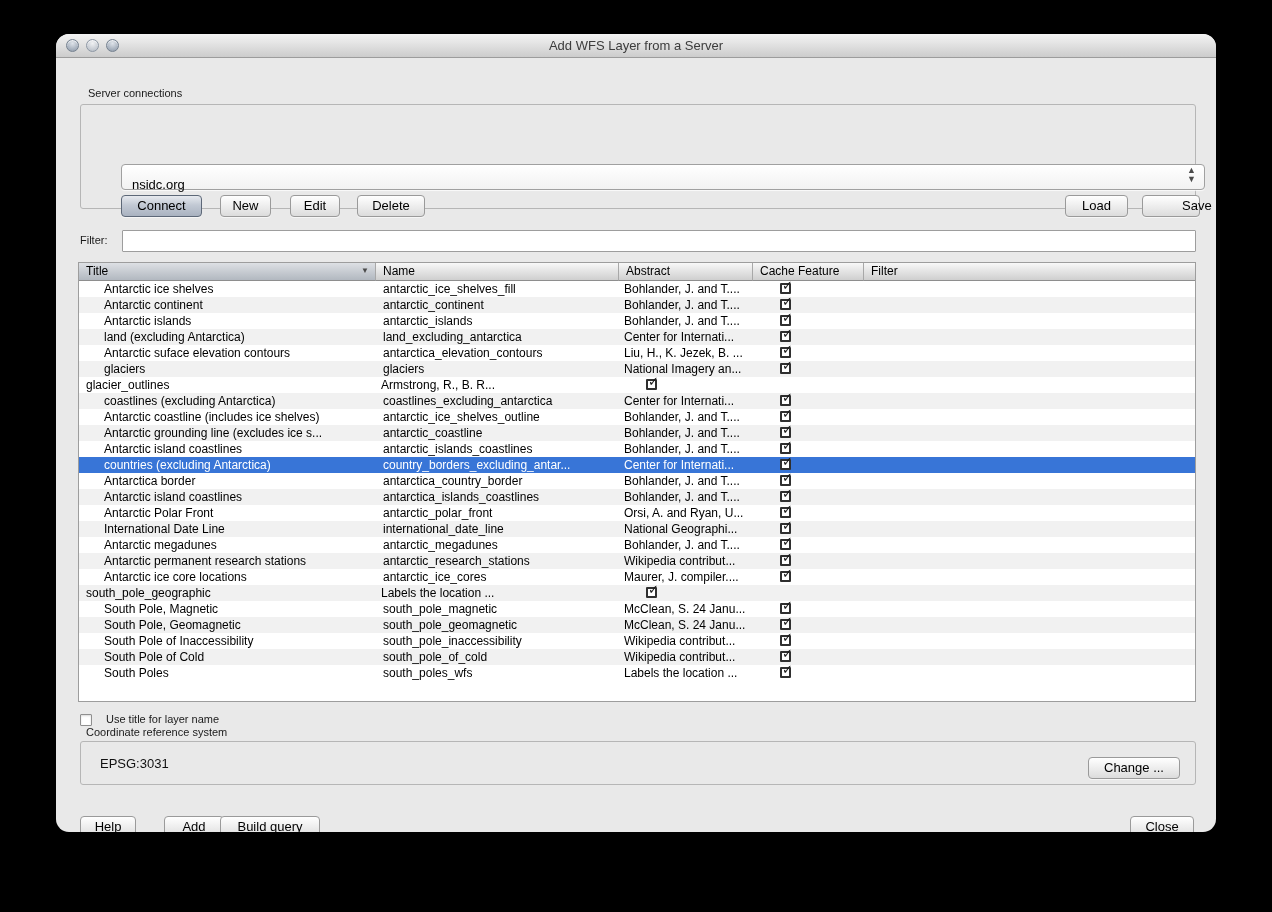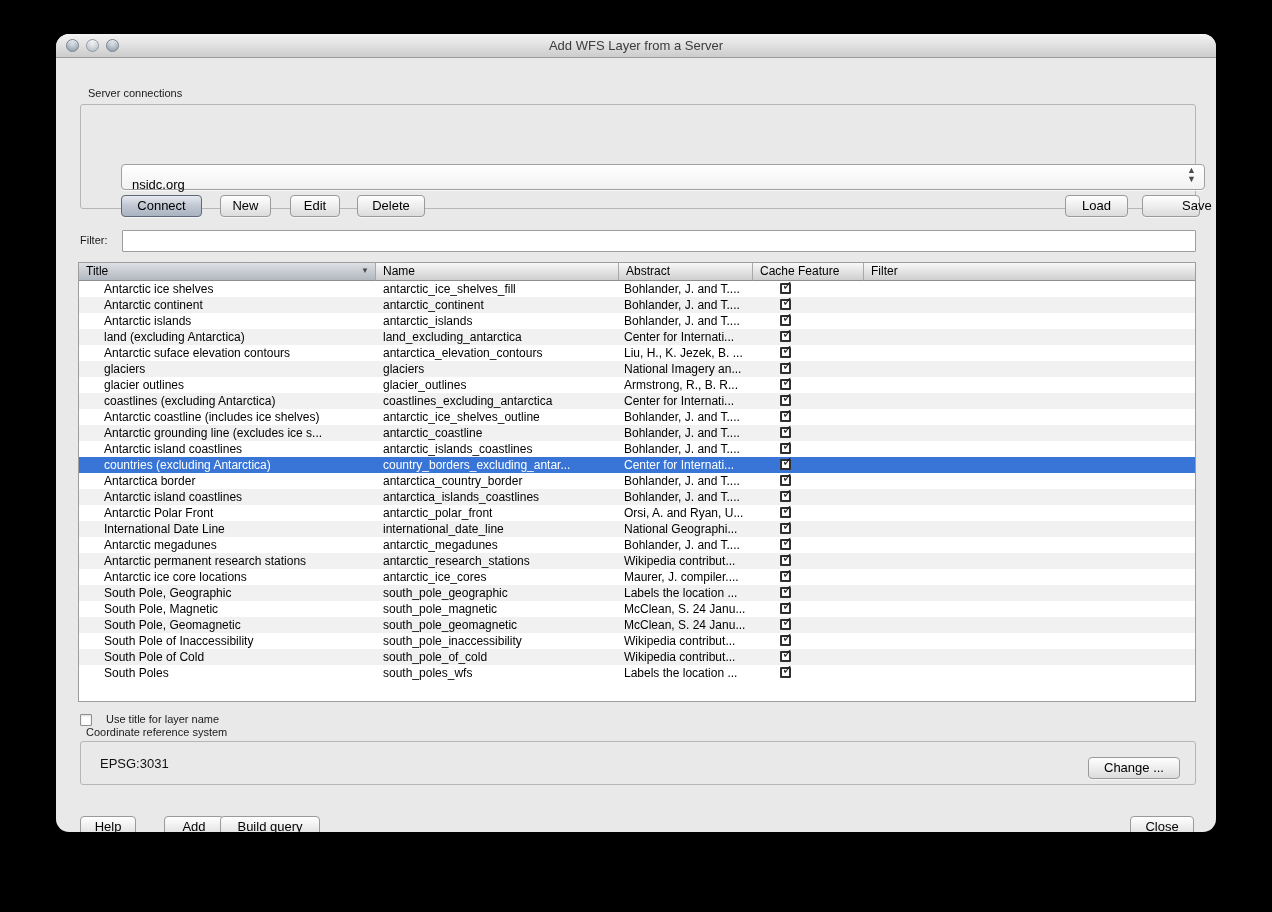--- a/index.html
+++ b/index.html
@@ -195,21 +195,20 @@
             <div class="td filter"></div>
           </div>
           <div class="tr alt">
             <div class="td title">glaciers</div>
             <div class="td name">glaciers</div>
             <div class="td abstract">National Imagery an...</div>
             <div class="td cache"><span class="checkbox"><span class="tick">✓</span></span></div>
             <div class="td filter"></div>
           </div>
           <div class="tr">
-            <div class="td title">glacier outlines</div>
             <div class="td name">glacier_outlines</div>
             <div class="td abstract">Armstrong, R., B. R...</div>
             <div class="td cache"><span class="checkbox"><span class="tick">✓</span></span></div>
             <div class="td filter"></div>
           </div>
           <div class="tr alt">
             <div class="td title">coastlines (excluding Antarctica)</div>
             <div class="td name">coastlines_excluding_antarctica</div>
             <div class="td abstract">Center for Internati...</div>
             <div class="td cache"><span class="checkbox"><span class="tick">✓</span></span></div>
@@ -286,21 +285,20 @@
             <div class="td filter"></div>
           </div>
           <div class="tr">
             <div class="td title">Antarctic ice core locations</div>
             <div class="td name">antarctic_ice_cores</div>
             <div class="td abstract">Maurer, J. compiler....</div>
             <div class="td cache"><span class="checkbox"><span class="tick">✓</span></span></div>
             <div class="td filter"></div>
           </div>
           <div class="tr alt">
-            <div class="td title">South Pole, Geographic</div>
             <div class="td name">south_pole_geographic</div>
             <div class="td abstract">Labels the location ...</div>
             <div class="td cache"><span class="checkbox"><span class="tick">✓</span></span></div>
             <div class="td filter"></div>
           </div>
           <div class="tr">
             <div class="td title">South Pole, Magnetic</div>
             <div class="td name">south_pole_magnetic</div>
             <div class="td abstract">McClean, S. 24 Janu...</div>
             <div class="td cache"><span class="checkbox"><span class="tick">✓</span></span></div>

